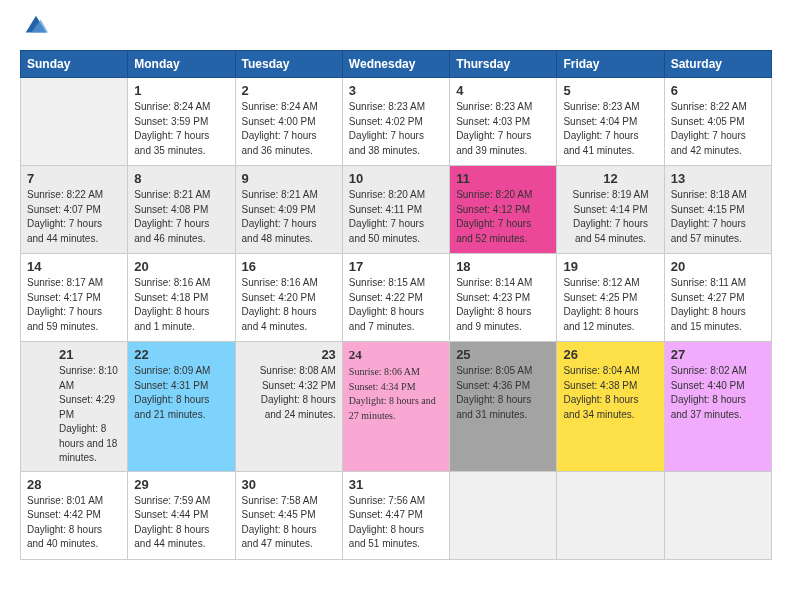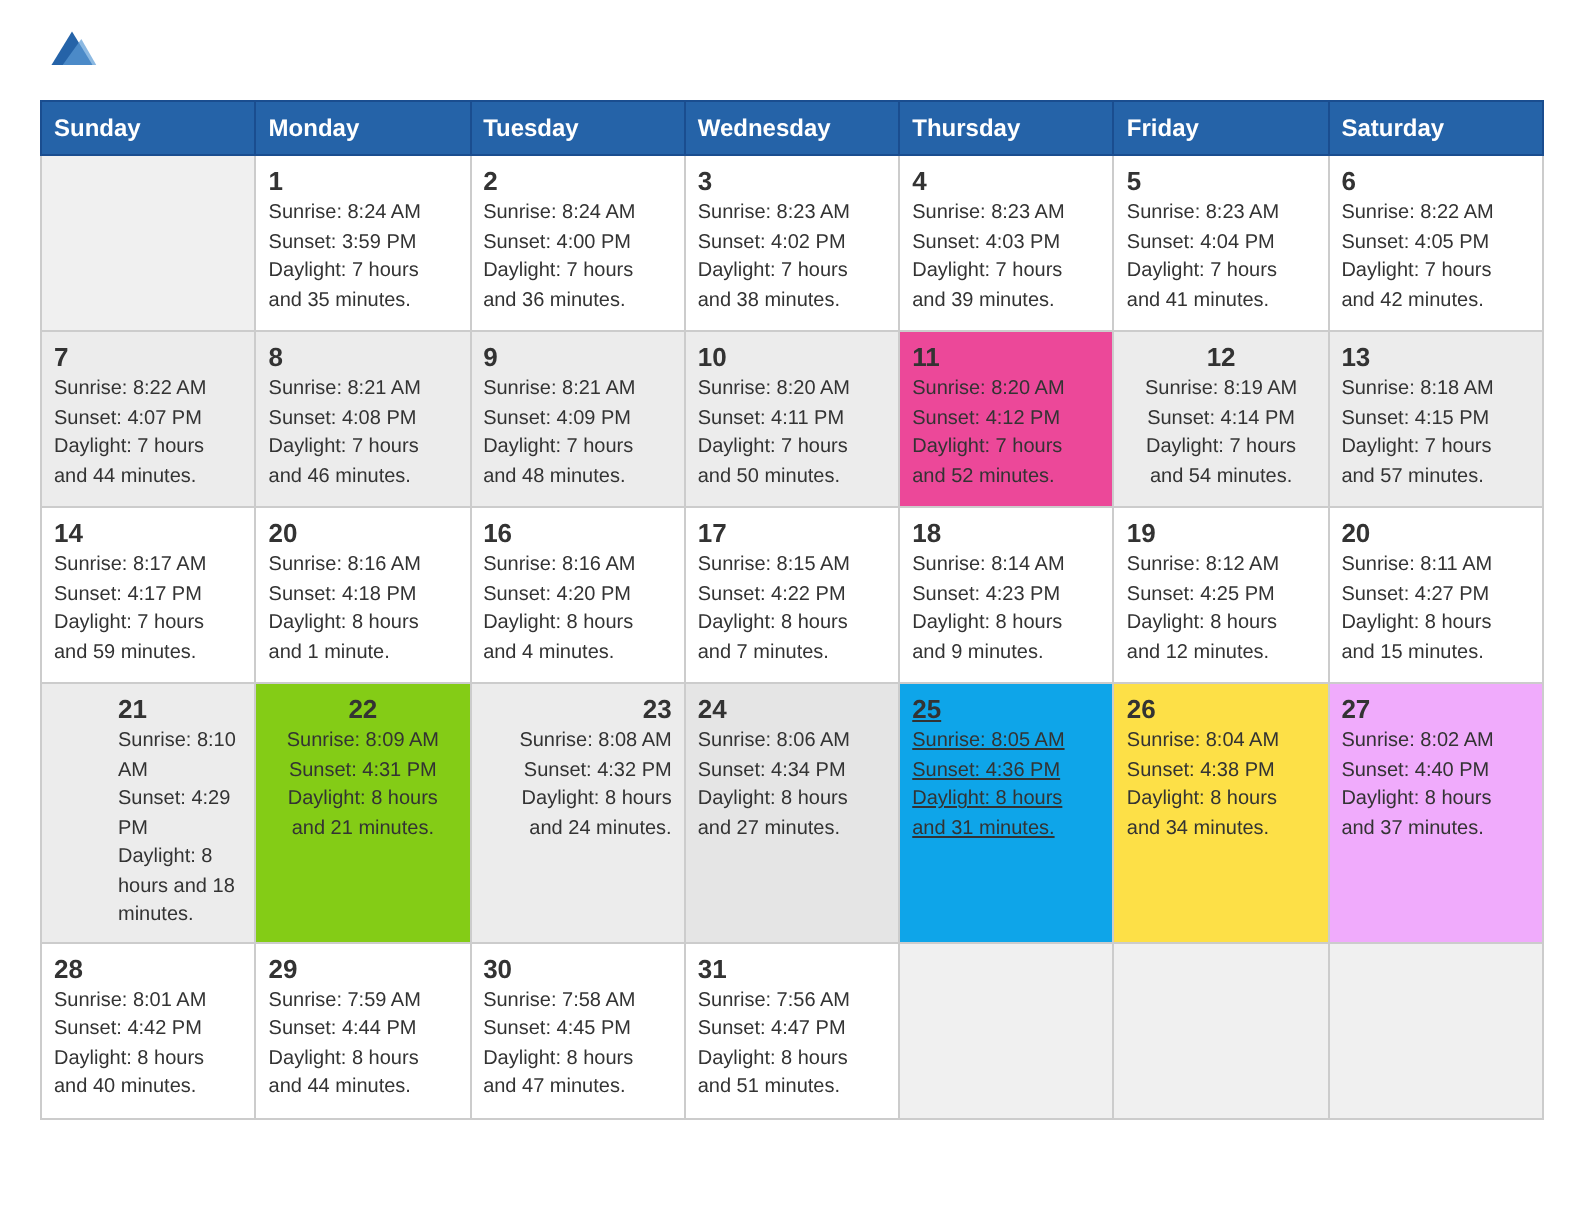--- a/index.html
+++ b/index.html
@@ -214,33 +214,33 @@
         <td>
           <div class="day-number">20</div>
           <div class="cell-info">Sunrise: 8:11 AM<br>Sunset: 4:27 PM<br>Daylight: 8 hours and 15 minutes.</div>
         </td>
       </tr>
       <tr>
         <td style="background: rgb(236, 236, 236); padding-left: 38px;">
           <div class="day-number">21</div>
           <div class="cell-info">Sunrise: 8:10 AM<br>Sunset: 4:29 PM<br>Daylight: 8 hours and 18 minutes.</div>
         </td>
-        <td style="background: #84cc16; text-align: center;">
+        <td style="background: #7dd3fc;">
           <div class="day-number">22</div>
           <div class="cell-info">Sunrise: 8:09 AM<br>Sunset: 4:31 PM<br>Daylight: 8 hours and 21 minutes.</div>
         </td>
         <td style="background: rgb(236, 236, 236); text-align: right;">
           <div class="day-number">23</div>
           <div class="cell-info">Sunrise: 8:08 AM<br>Sunset: 4:32 PM<br>Daylight: 8 hours and 24 minutes.</div>
         </td>
-        <td style="background: #e5e5e5;">
+        <td style="background: #f9a8d4; font-family: Liberation Serif, serif;">
           <div class="day-number">24</div>
           <div class="cell-info">Sunrise: 8:06 AM<br>Sunset: 4:34 PM<br>Daylight: 8 hours and 27 minutes.</div>
         </td>
-        <td style="background: #0ea5e9; text-decoration: underline;">
+        <td style="background: #a3a3a3;">
           <div class="day-number">25</div>
           <div class="cell-info">Sunrise: 8:05 AM<br>Sunset: 4:36 PM<br>Daylight: 8 hours and 31 minutes.</div>
         </td>
         <td style="background: #fde047;">
           <div class="day-number">26</div>
           <div class="cell-info">Sunrise: 8:04 AM<br>Sunset: 4:38 PM<br>Daylight: 8 hours and 34 minutes.</div>
         </td>
         <td style="background: #f0abfc;">
           <div class="day-number">27</div>
           <div class="cell-info">Sunrise: 8:02 AM<br>Sunset: 4:40 PM<br>Daylight: 8 hours and 37 minutes.</div>

